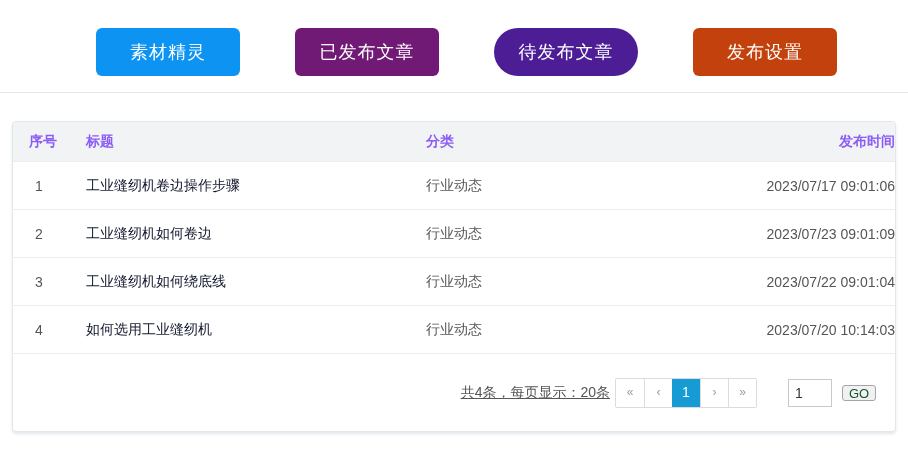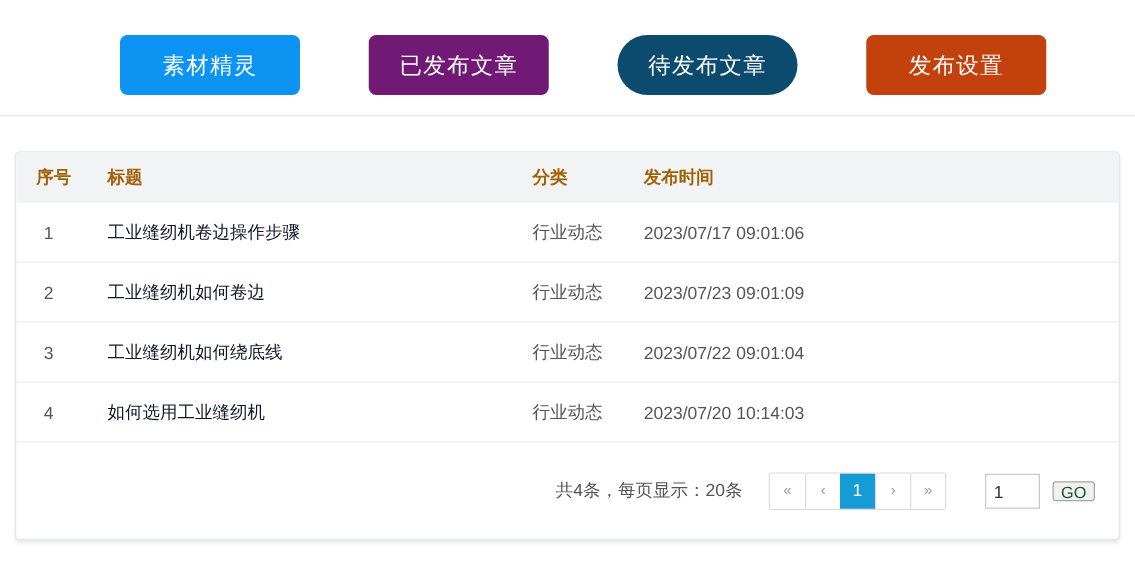--- a/index.html
+++ b/index.html
@@ -27,38 +27,38 @@
     border:1px solid #e3e7ea; border-radius:4px;
     box-shadow:0 2px 3px rgba(176,188,200,0.35);
     background:#fff; overflow:hidden;
   }
   .grid-row {
     display:grid; grid-template-columns:73px 340px 89px 1fr;
     align-items:center;
   }
   .thead {
     height:39px; background:#f1f3f5;
-    font-weight:bold; font-size:14px; color:#a16207;
+    font-weight:bold; font-size:14px; color:#8b5cf6;
   }
   .col-idx  { padding-left:16px; }
-  .col-time { text-align:left; }
+  .col-time { text-align:right; }
   .trow {
     height:48px; border-top:1px solid #ebedef;
     font-size:14px; color:#555;
   }
   .trow .col-idx { padding-left:22px; }
   .cell-title { color:#0f172a; cursor:pointer; }
 
   
   .tfoot {
     height:78px; border-top:1px solid #ebedef;
     display:flex; align-items:center; justify-content:flex-end;
     padding-right:19px; font-size:14px; color:#555;
   }
-  .summary { margin-right:21px; }
+  .summary { margin-right:5px;text-decoration:underline; }
   .pager { display:flex; border:1px solid #dcdcdc; border-radius:2px; background:#fff; }
   .page-cell {
     width:28px; height:28px; line-height:26px; text-align:center;
     color:#9a9a9a; font-size:12px; background:#fff;
     border-left:1px solid #dcdcdc; cursor:pointer; user-select:none;
   }
   .page-cell:first-child { border-left:none; }
   .page-cell.active { color:#fff; font-size:14px; border-left:none; }
   .jump-input {
     margin-left:31px; width:44px; height:28px;
@@ -72,21 +72,21 @@
     font-size:13px; color:#14532d; cursor:pointer;
     font-family:"Liberation Sans","DejaVu Sans",sans-serif;
   }
 </style>
 </head>
 <body>
 
 <div class="tabs">
   <button class="tab-btn" style="background: rgb(13, 148, 242);">素材精灵</button>
   <button class="tab-btn" style="background: #701a75;">已发布文章</button>
-  <button class="tab-btn" style="background: #0c4a6e; border-radius: 24px;">待发布文章</button>
+  <button class="tab-btn" style="background: #4c1d95; border-radius: 24px;">待发布文章</button>
   <button class="tab-btn" style="background: #c2410c;">发布设置</button>
 </div>
 
 <div class="top-divider"></div>
 
 <div class="card">
 
   <div class="grid-row thead">
     <div class="col-idx">序号</div>
     <div class="col-title">标题</div>

